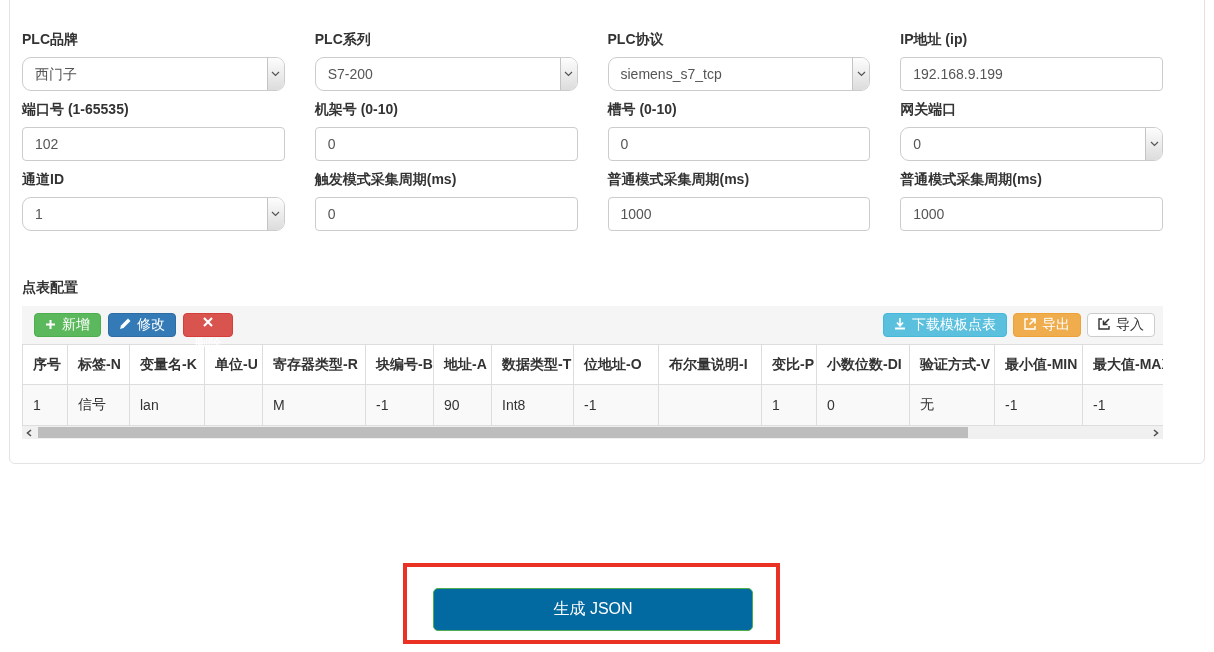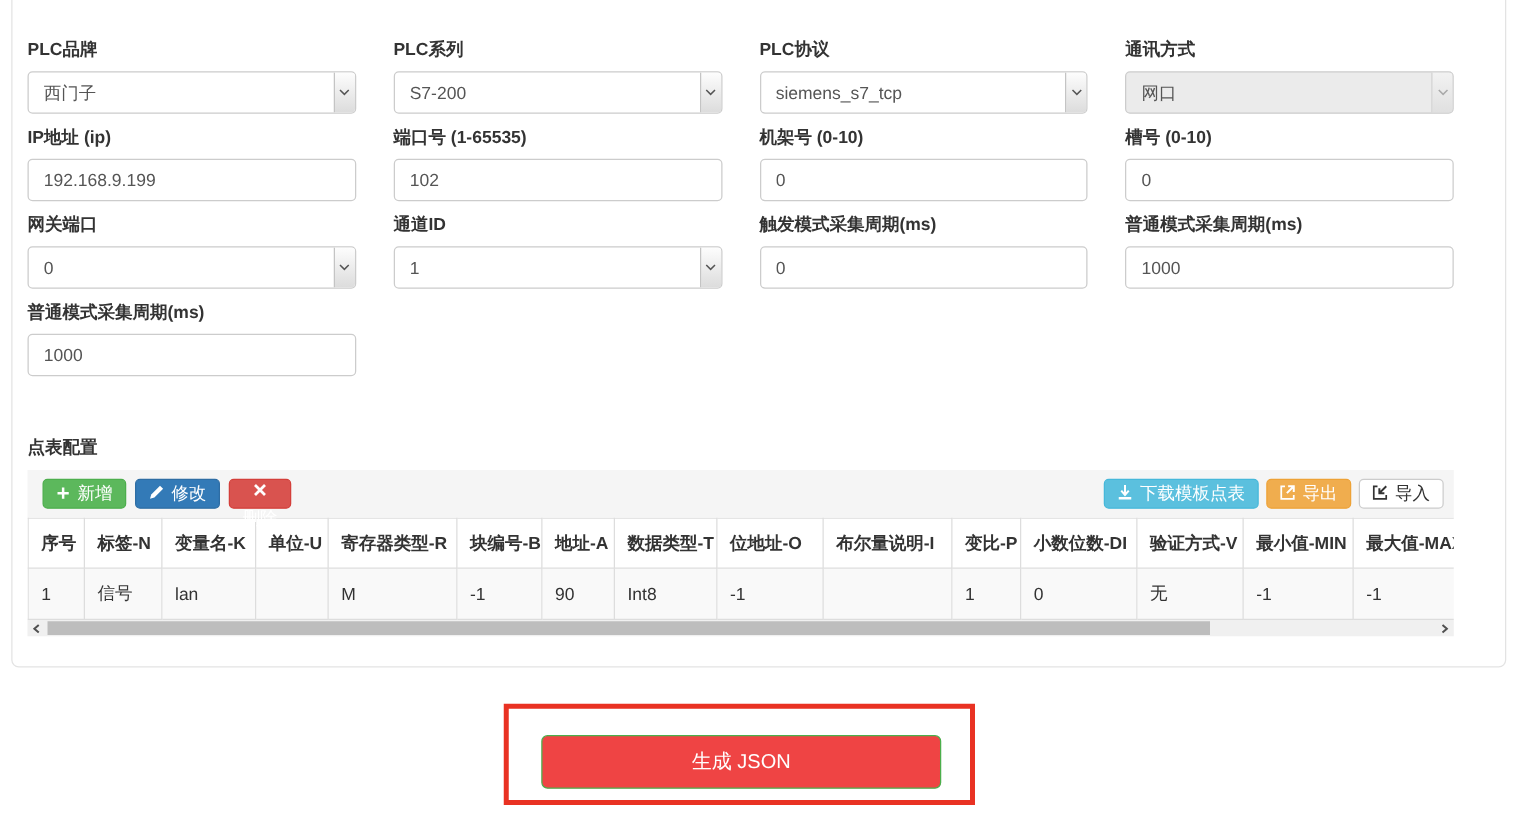--- a/index.html
+++ b/index.html
@@ -10,21 +10,21 @@
   .content { width: 1141px; }
 
   
   .form-grid { display: grid; grid-template-columns: repeat(4, 1fr); column-gap: 30px; }
   .form-group { margin-bottom: 8px; }
   .form-group label { display: block; font-weight: bold; color: #333; line-height: 20px;
     margin-bottom: 8px; }
   .form-control { width: 100%; height: 34px; border: 1px solid #ccc; border-radius: 4px;
     padding: 6px 12px; font-size: 14px; color: #555; background: #fff;
     font-family: "Liberation Sans", sans-serif; display: block; }
-  .select { display: flex; align-items: stretch; padding: 0; overflow: hidden; cursor: default; }
+  .select { display: flex; align-items: stretch; padding: 0; overflow: hidden; cursor: default; border-radius: 9px; }
   .select .sel-value { flex: 1; padding: 6px 12px; line-height: 20px; color: #555; }
   .select .sel-arrow { width: 17px; border-left: 1px solid #c4c4c4; display: flex;
     align-items: center; justify-content: center;
     background: linear-gradient(#fdfdfd, #dcdcdc); }
   .select.disabled { background: #ebebeb; }
   .select.disabled .sel-value { color: #555; }
   .select.disabled .sel-arrow { background: linear-gradient(#f2f2f2, #e0e0e0); border-left-color: #d4d4d4; }
   .select.disabled .sel-arrow svg polyline { stroke: #a9a9a9; }
 
   
@@ -58,21 +58,21 @@
   
   .hscroll { width: 1141px; height: 13px; background: #f0f0f0; display: flex; align-items: stretch; }
   .hs-arrow { width: 14px; display: flex; align-items: center; justify-content: center; }
   .hs-track { flex: 1; position: relative; }
   .hs-thumb { position: absolute; left: 2px; top: 1px; height: 11px; width: 930px; background: #bdbdbd; }
 
   .records { margin-top: 15px; line-height: 20px; color: #333; }
 
   
   .generate-btn { position: absolute; left: 433px; top: 588px; width: 320px; height: 43px;
-    background: #ef4444; border: 1px solid #4cae4c; border-radius: 5px; color: #fff;
+    background: #0369a1; border: 1px solid #4cae4c; border-radius: 5px; color: #fff;
     font-size: 16px; font-family: "Liberation Sans", sans-serif; cursor: pointer; }
   .red-annotation { position: absolute; left: 403px; top: 563px; width: 377px; height: 81px;
     border: 4px solid #e93223; pointer-events: none; }
 </style>
 </head>
 <body>
 
 <div class="panel">
   <div class="content">
 
@@ -107,31 +107,20 @@
         <div class="form-control select" role="combobox">
           <span class="sel-value">siemens_s7_tcp</span>
           <span class="sel-arrow">
               <svg width="9" height="6" viewBox="0 0 9 6">
                 <polyline points="1,1 4.5,4.5 8,1" stroke="#555" stroke-width="1.2" fill="none"></polyline>
               </svg>
             </span>
         </div>
       </div>
 
-      <div class="form-group">
-        <label>通讯方式</label>
-        <div class="form-control select disabled" role="combobox" aria-disabled="true">
-          <span class="sel-value">网口</span>
-          <span class="sel-arrow">
-              <svg width="9" height="6" viewBox="0 0 9 6">
-                <polyline points="1,1 4.5,4.5 8,1" stroke="#555" stroke-width="1.2" fill="none"></polyline>
-              </svg>
-            </span>
-        </div>
-      </div>
 
       <div class="form-group">
         <label>IP地址 (ip)</label>
         <input class="form-control" type="text" value="192.168.9.199" style="">
       </div>
 
       <div class="form-group">
         <label>端口号 (1-65535)</label>
         <input class="form-control" type="text" value="102" style="">
       </div>

